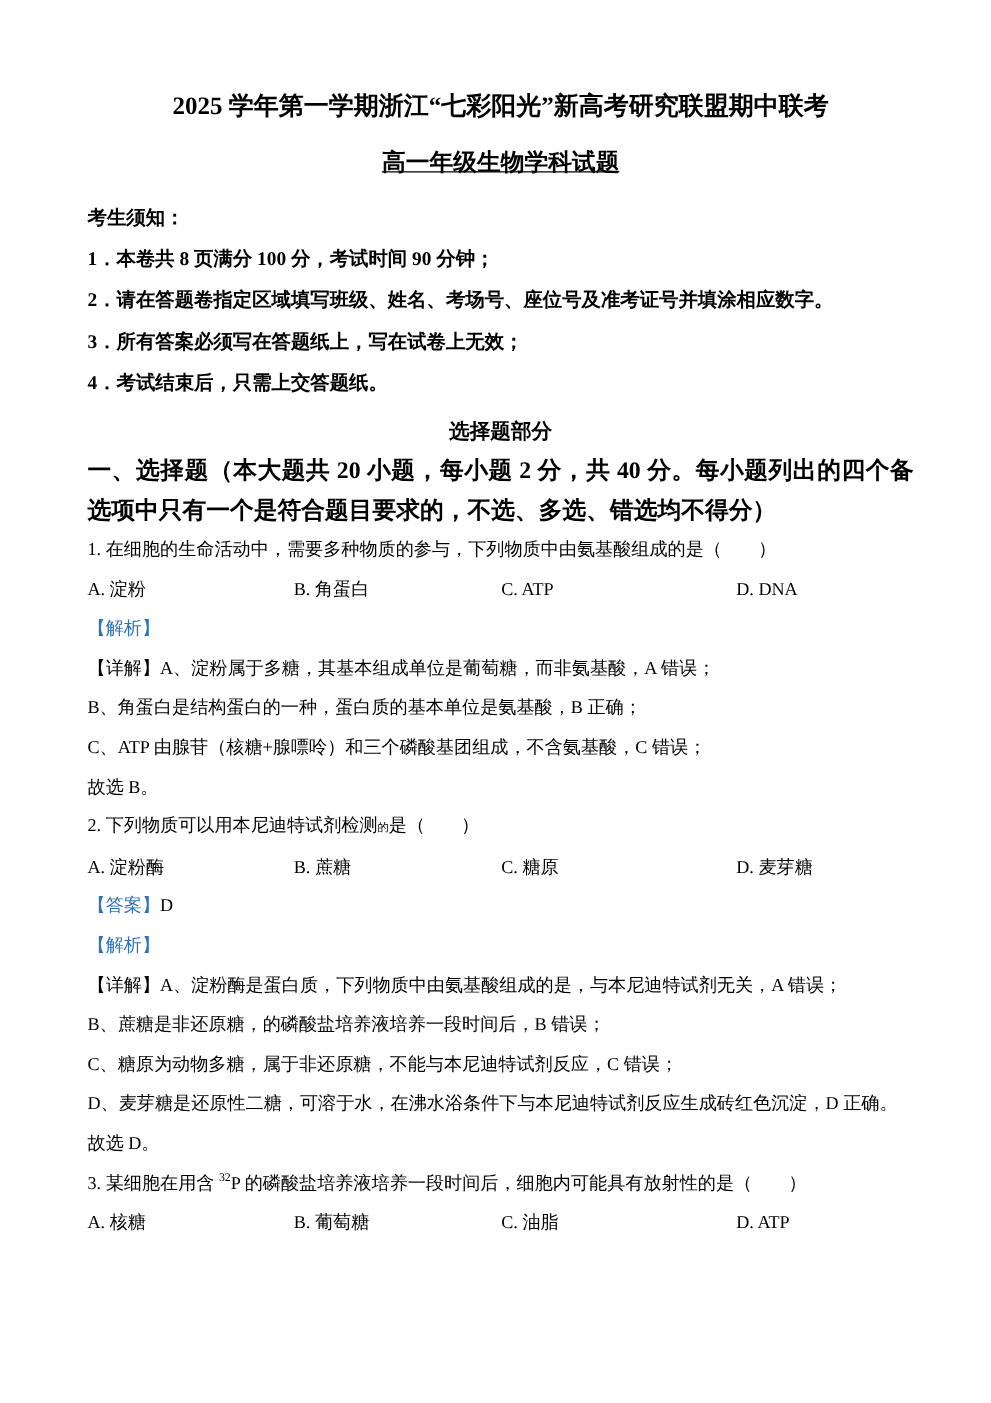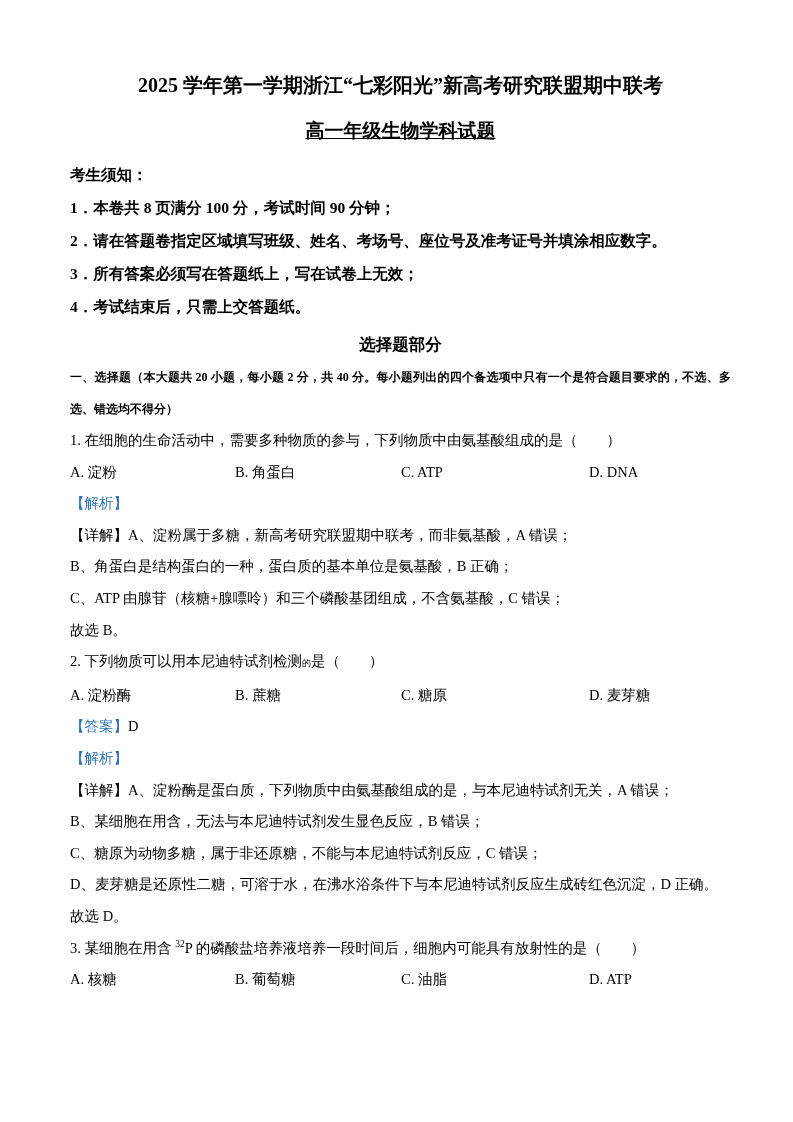--- a/index.html
+++ b/index.html
@@ -43,21 +43,21 @@
     line-height: 33px;
   }
   .section-heading {
     font-size: 16.5px;
     font-weight: bold;
     text-align: center;
     line-height: 30px;
     margin-top: 7px;
   }
   .section-intro {
-    font-size: 12px;
+    font-size: 19px;
     font-weight: bold;
     line-height: 32px;
     text-align: justify;
     margin-top: 1px;
   }
   .line {
     font-size: 14.5px;
     line-height: 31.6px;
     white-space: nowrap;
   }
@@ -97,40 +97,40 @@
   <div class="section-intro">一、选择题（本大题共 20 小题，每小题 2 分，共 40 分。每小题列出的四个备选项中只有一个是符合题目要求的，不选、多选、错选均不得分）</div>
 
   <div class="line">1. 在细胞的生命活动中，需要多种物质的参与，下列物质中由氨基酸组成的是（　　）</div>
   <div class="options-row">
     <span>A. 淀粉</span>
     <span>B. 角蛋白</span>
     <span>C. ATP</span>
     <span>D. DNA</span>
   </div>
   <div class="line blue-label">【解析】</div>
-  <div class="line">【详解】A、淀粉属于多糖，新高考研究联盟期中联考，而非氨基酸，A 错误；</div>
+  <div class="line">【详解】A、淀粉属于多糖，其基本组成单位是葡萄糖，而非氨基酸，A 错误；</div>
   <div class="line">B、角蛋白是结构蛋白的一种，蛋白质的基本单位是氨基酸，B 正确；</div>
   <div class="line">C、ATP 由腺苷（核糖+腺嘌呤）和三个磷酸基团组成，不含氨基酸，C 错误；</div>
   <div class="line">故选 B。</div>
 
   <div class="line">
     <span>2. 下列物质可以用本尼迪特试剂检测</span><span class="small-char">的</span><span>是（　　）</span>
   </div>
   <div class="options-row">
     <span>A. 淀粉酶</span>
     <span>B. 蔗糖</span>
     <span>C. 糖原</span>
     <span>D. 麦芽糖</span>
   </div>
   <div class="line">
     <span class="blue-label">【答案】</span><span>D</span>
   </div>
   <div class="line blue-label">【解析】</div>
   <div class="line">【详解】A、淀粉酶是蛋白质，下列物质中由氨基酸组成的是，与本尼迪特试剂无关，A 错误；</div>
-  <div class="line">B、某细胞在用含，无法与本尼迪特试剂发生显色反应，B 错误；</div>
+  <div class="line">B、蔗糖是非还原糖，的磷酸盐培养液培养一段时间后，B 错误；</div>
   <div class="line">C、糖原为动物多糖，属于非还原糖，不能与本尼迪特试剂反应，C 错误；</div>
   <div class="line">D、麦芽糖是还原性二糖，可溶于水，在沸水浴条件下与本尼迪特试剂反应生成砖红色沉淀，D 正确。</div>
   <div class="line">故选 D。</div>
 
   <div class="line">
     <span>3. 某细胞在用含 </span><span class="sup-char">32</span><span>P 的磷酸盐培养液培养一段时间后，细胞内可能具有放射性的是（　　）</span>
   </div>
   <div class="options-row">
     <span>A. 核糖</span>
     <span>B. 葡萄糖</span>

